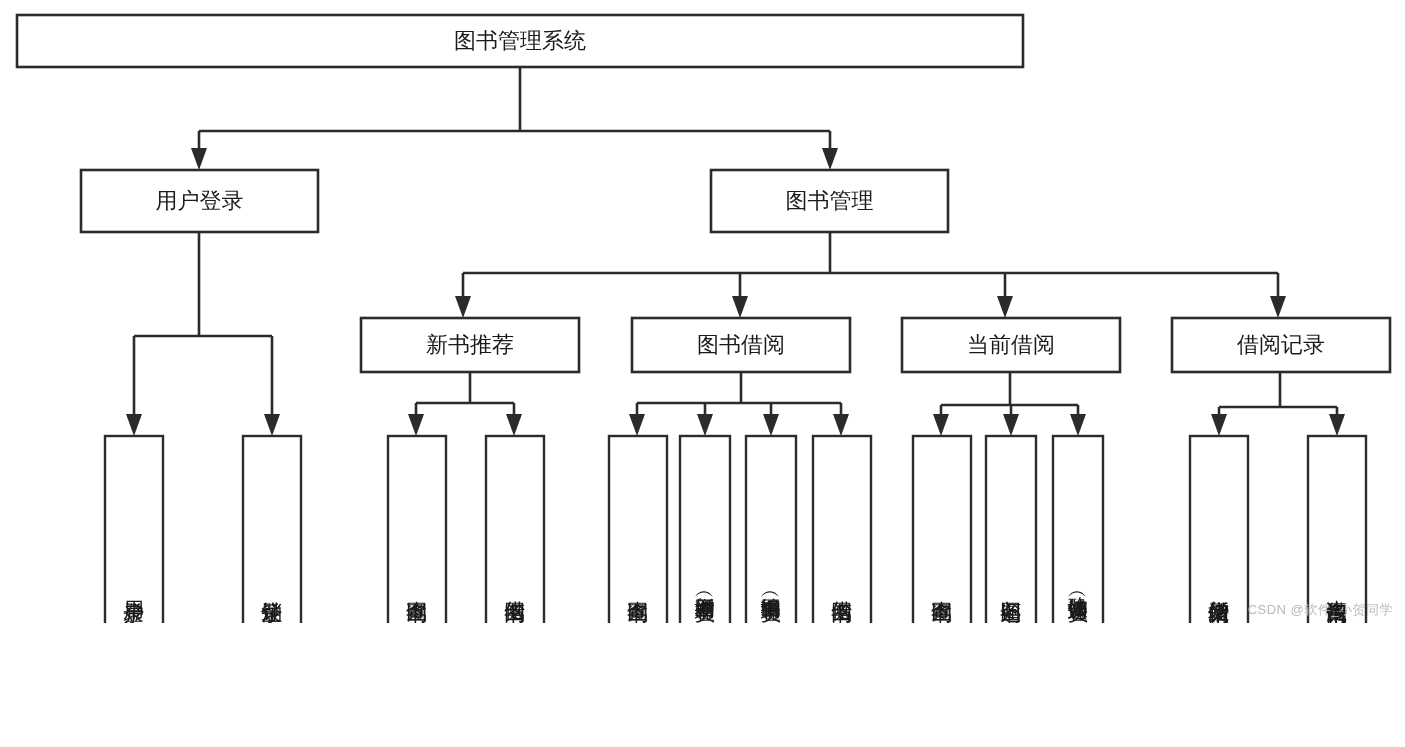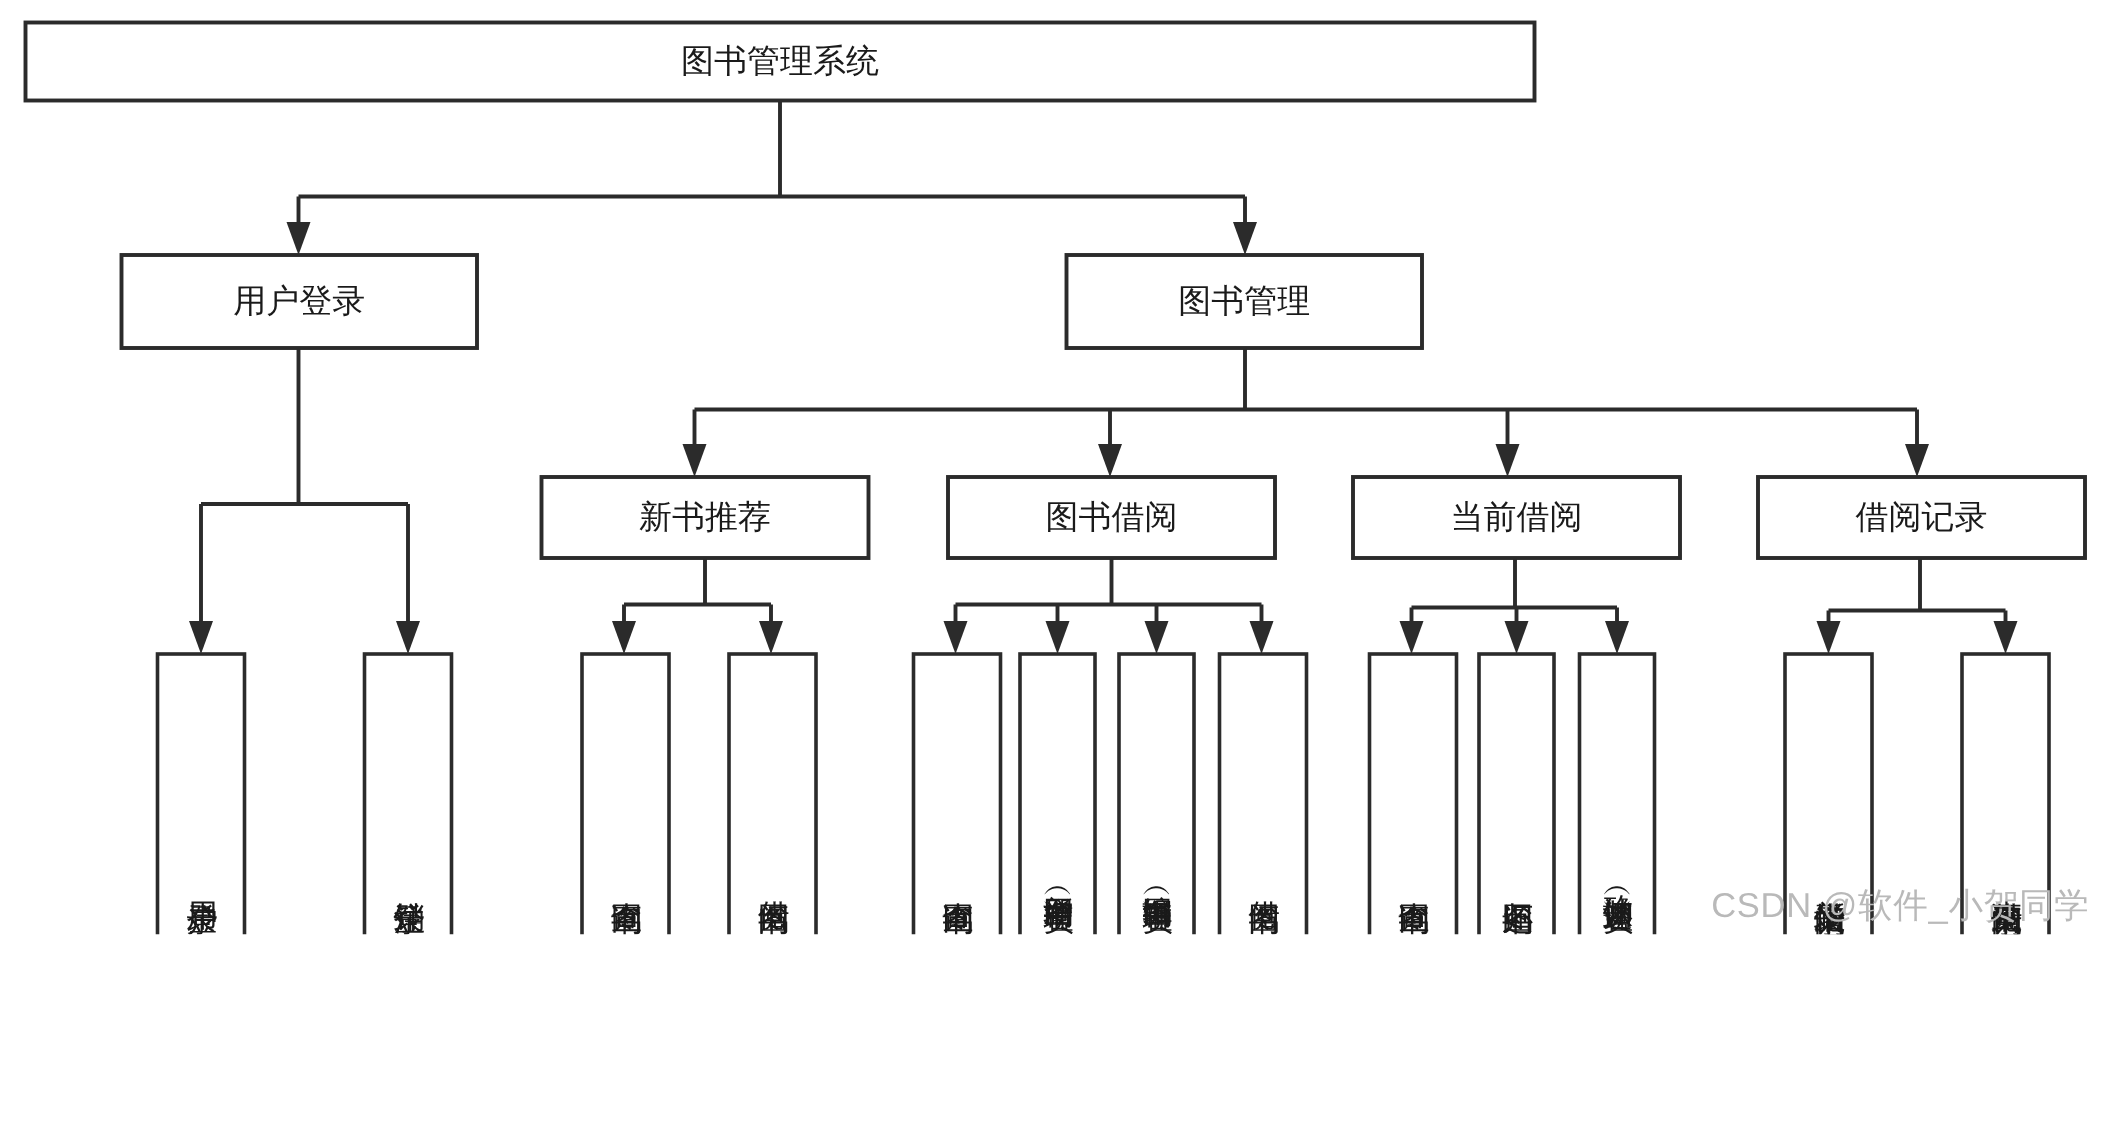--- a/index.html
+++ b/index.html
@@ -67,21 +67,21 @@
     text-orientation: upright;
     letter-spacing: 1px;
     pointer-events: none;
     white-space: nowrap;
   }
   .watermark {
     position: absolute;
     right: 12px;
     bottom: 4px;
     font-family: "Liberation Sans", "DejaVu Sans", sans-serif;
-    font-size: 23px;
+    font-size: 13px;
     color: #b9b9b9;
     letter-spacing: 0.5px;
     user-select: none;
   }
 </style>
 </head>
 <body>
 
 <div id="diagram-root">
   <svg id="tree-svg" viewBox="0 0 1405 747">

